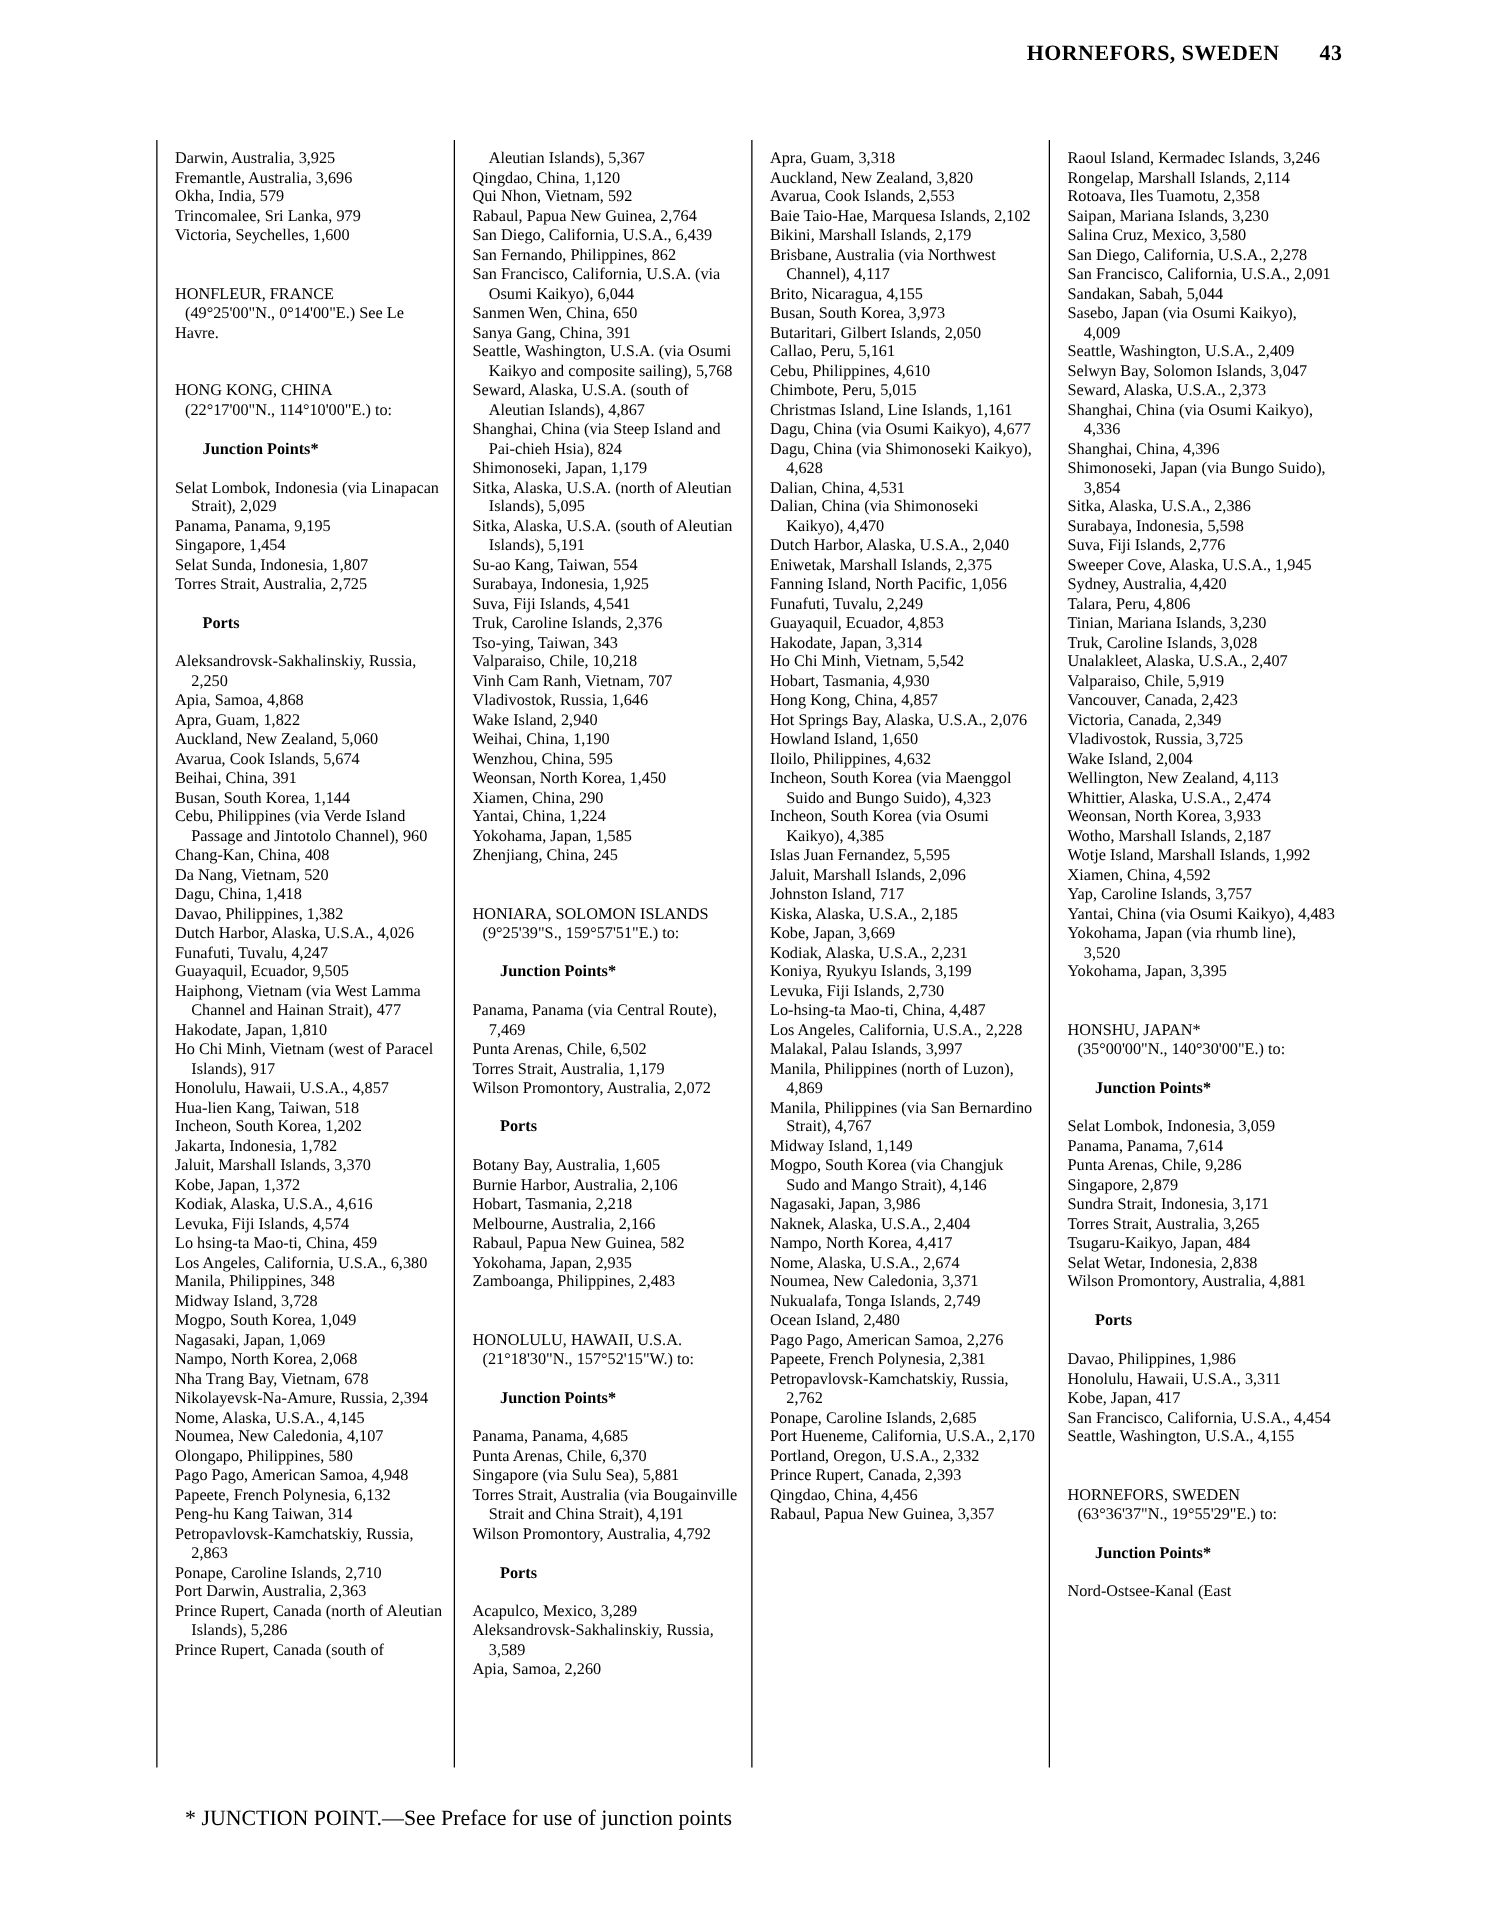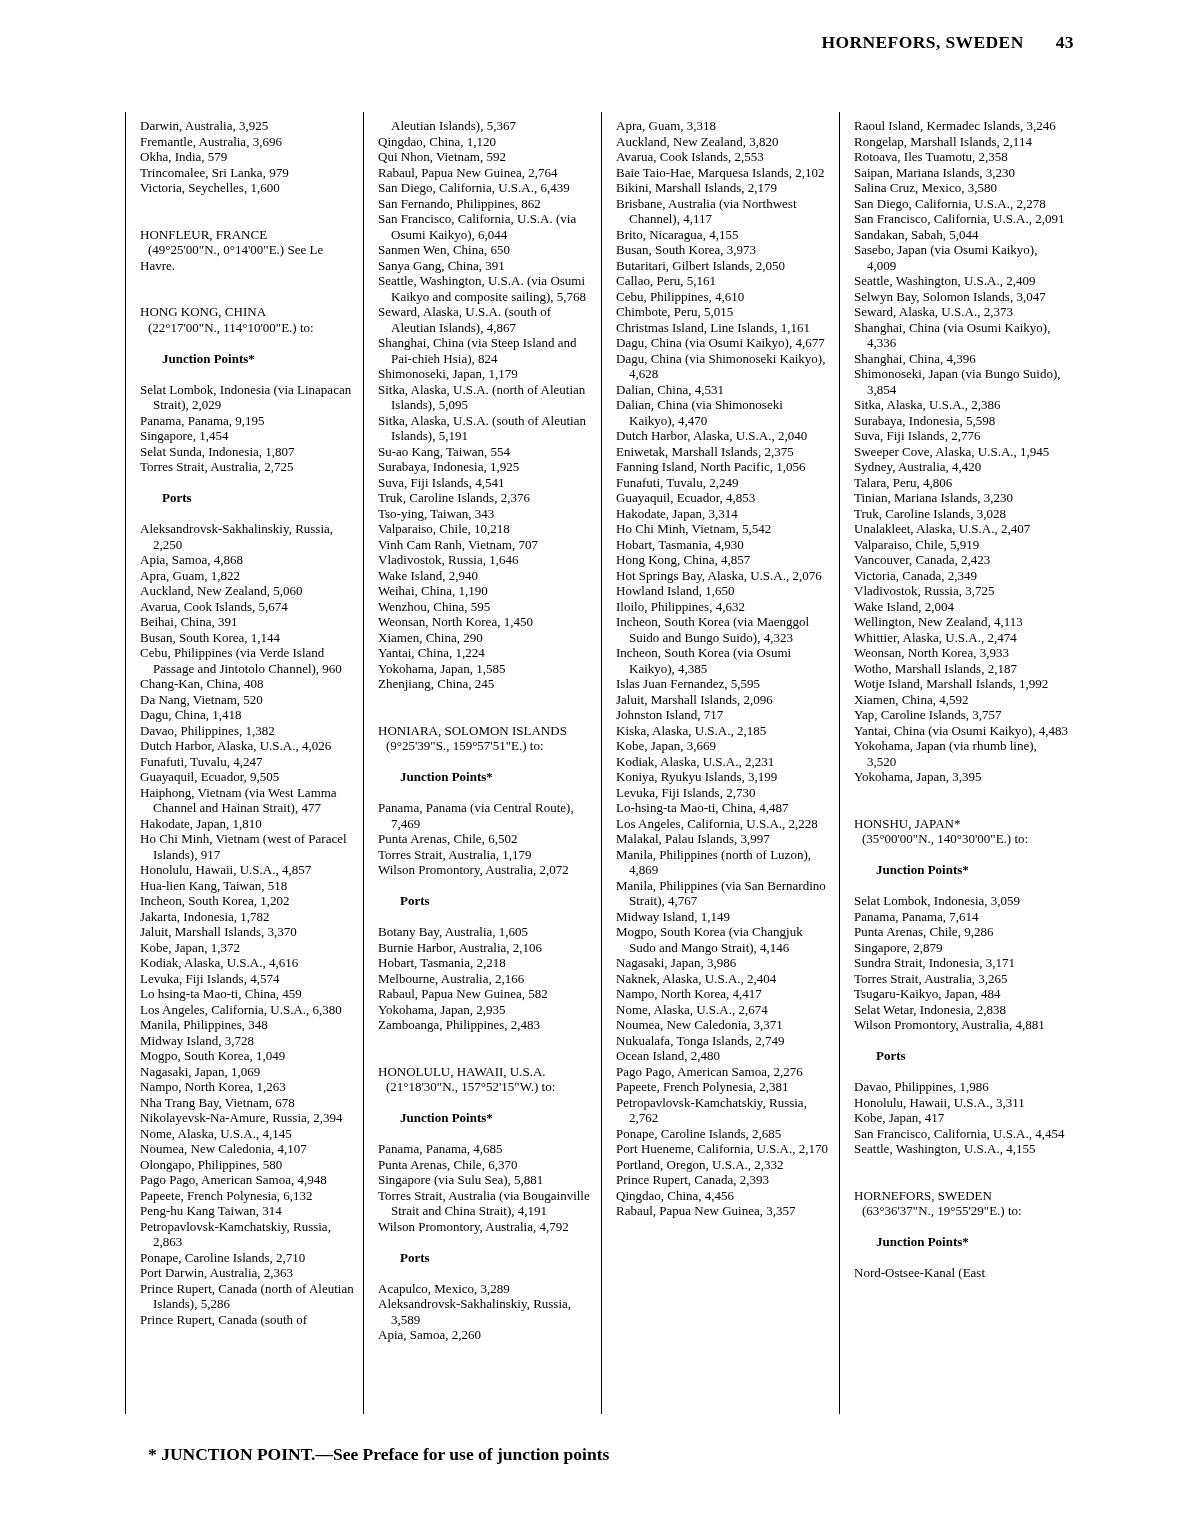--- a/index.html
+++ b/index.html
@@ -33,21 +33,21 @@
   }
   .b { min-height: 1px; }
   .b.e  { padding-left: 13px; text-indent: -13px; }
   .b.e2 { padding-left: 13px; }
   .b.h  { font-weight: normal; }
   .b.c  { text-indent: 8px; }
   .b.l  { font-weight: bold; padding-left: 22px; }
   .b.s  { height: 15.5px; }
   .footnote {
     position: absolute; left: 148px; top: 1444px;
-    font-weight: bold; font-size: 17.5px;
+    font-weight: normal; font-size: 17.5px;
     white-space: nowrap;
   }
 </style>
 </head>
 <body>
 
 <div class="running-head">
   <span>HORNEFORS, SWEDEN</span><span class="pageno">43</span>
 </div>
 
@@ -102,21 +102,21 @@
       <div class="b e">Jaluit, Marshall Islands, 3,370</div>
       <div class="b e">Kobe, Japan, 1,372</div>
       <div class="b e">Kodiak, Alaska, U.S.A., 4,616</div>
       <div class="b e">Levuka, Fiji Islands, 4,574</div>
       <div class="b e">Lo hsing-ta Mao-ti, China, 459</div>
       <div class="b e">Los Angeles, California, U.S.A., 6,380</div>
       <div class="b e">Manila, Philippines, 348</div>
       <div class="b e">Midway Island, 3,728</div>
       <div class="b e">Mogpo, South Korea, 1,049</div>
       <div class="b e">Nagasaki, Japan, 1,069</div>
-      <div class="b e">Nampo, North Korea, 1,263</div>
+      <div class="b e">Nampo, North Korea, 2,068</div>
       <div class="b e">Nha Trang Bay, Vietnam, 678</div>
       <div class="b e">Nikolayevsk-Na-Amure, Russia, 2,394</div>
       <div class="b e">Nome, Alaska, U.S.A., 4,145</div>
       <div class="b e">Noumea, New Caledonia, 4,107</div>
       <div class="b e">Olongapo, Philippines, 580</div>
       <div class="b e">Pago Pago, American Samoa, 4,948</div>
       <div class="b e">Papeete, French Polynesia, 6,132</div>
       <div class="b e">Peng-hu Kang Taiwan, 314</div>
       <div class="b e">Petropavlovsk-Kamchatskiy, Russia, 2,863</div>
       <div class="b e">Ponape, Caroline Islands, 2,710</div>

